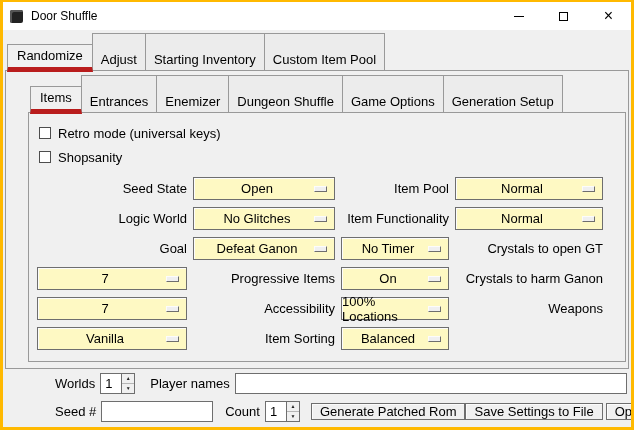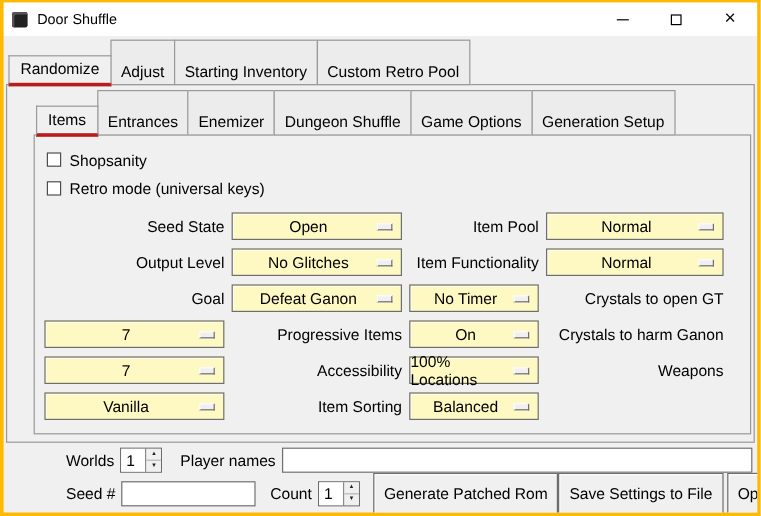--- a/index.html
+++ b/index.html
@@ -20,21 +20,21 @@
   .win-btn { width:45px; height:100%; display:flex; align-items:center; justify-content:center; cursor:default; }
   .min-glyph { width:10px; height:1px; background:#000; }
   .max-glyph { width:9px; height:9px; border:1px solid #000; }
   .close-glyph { font-size:16px; line-height:1; font-weight:400; }
   
   .tab-row { display:flex; align-items:flex-end; position:relative; z-index:2; }
   .tab-row.outer { padding:3px 0 0 4px; }
   .tab-row.inner { padding:2px 0 0 24px; }
   .tab { background:#ececec; border:1px solid #999; padding:18px 8px 3px; white-space:nowrap; cursor:default; }
   .tab + .tab { margin-left:-1px; }
-  .tab.selected { background:#f0f0f0; padding:3px 9px 4px; margin-bottom:-1px; border-bottom:3px solid #b91c1c; z-index:3; position:relative; }
+  .tab.selected { background:#f0f0f0; padding:3px 9px 4px; margin-bottom:-1px; border-bottom:5px solid #b91c1c; z-index:3; position:relative; }
   .outer-panel { flex:1 1 auto; border:1px solid #999; margin:-1px 2px 0 2px; padding-top:2px;
                  display:flex; flex-direction:column; min-height:0; position:relative; z-index:1; }
   .inner-panel { flex:1 1 auto; border:1px solid #999; margin:-1px 2px 6px 22px; padding:8px 8px 0 8px;
                  position:relative; z-index:1; }
   
   .check-row { display:flex; align-items:center; height:24px; margin-left:2px; }
   .checkbox { width:12px; height:12px; background:#fff; border:1px solid #4d4d4d; margin-right:7px; flex:0 0 12px; }
   
   .dd-grid { display:grid; grid-template-columns:150px 142px 108px 148px; column-gap:6px; row-gap:7px; margin-top:8px; }
   .dd-label { text-align:right; line-height:23px; white-space:nowrap; }
@@ -51,21 +51,21 @@
   .spinbox { display:flex; height:21px; border:1px solid #6e6e6e; background:#fff; margin:0 5px; }
   .spin-value { width:20px; display:flex; align-items:center; padding-left:4px; background:#fff; }
   .spin-arrows { width:13px; display:flex; flex-direction:column; border-left:1px solid #6e6e6e; }
   .spin-btn { flex:1; background:#f0f0f0; display:flex; align-items:center; justify-content:center;
               font-size:5px; line-height:1; color:#222; cursor:default; }
   .spin-btn + .spin-btn { border-top:1px solid #b5b5b5; }
   .text-input { height:21px; border:1px solid #6e6e6e; background:#fff; padding:0 4px;
                 font:13px "Liberation Sans", sans-serif; outline:none; }
   .pn-input { flex:1 1 auto; margin-left:5px; }
   .seed-input { width:112px; margin-left:5px; }
-  .btn { height:35px; background:#f0f0f0; border:1px solid #6e6e6e; padding:0 8px;
+  .btn { height:17px; background:#f0f0f0; border:1px solid #6e6e6e; padding:0 8px;
          font:13px "Liberation Sans", sans-serif; cursor:default; white-space:nowrap;
          box-shadow: inset 1px 1px 0 #fbfbfb; text-align: right; }
   .gen-btn { margin-left:6px; }
   .save-btn { margin-left:auto; }
   .open-btn { margin-left:3px; }
   .lbl { white-space:nowrap; }
   .count-lbl { margin-left:12px; }
   .pn-lbl { margin-left:10px; }
 </style>
 </head>
@@ -86,59 +86,59 @@
       <div class="win-btn">
           <span class="close-glyph">×</span>
         </div>
     </div>
   </div>
 
   <div class="tab-row outer">
     <div class="tab selected">Randomize</div>
     <div class="tab">Adjust</div>
     <div class="tab">Starting Inventory</div>
-    <div class="tab">Custom Retro Pool</div>
+    <div class="tab">Custom Item Pool</div>
   </div>
 
   <div class="outer-panel">
 
     <div class="tab-row inner">
       <div class="tab selected">Items</div>
       <div class="tab">Entrances</div>
       <div class="tab">Enemizer</div>
       <div class="tab">Dungeon Shuffle</div>
       <div class="tab">Game Options</div>
       <div class="tab">Generation Setup</div>
     </div>
 
     <div class="inner-panel">
 
       <div class="check-row">
         <span class="checkbox"></span>
-        <span class="lbl">Shopsanity</span>
+        <span class="lbl">Retro mode (universal keys)</span>
       </div>
       <div class="check-row">
         <span class="checkbox"></span>
-        <span class="lbl">Retro mode (universal keys)</span>
+        <span class="lbl">Shopsanity</span>
       </div>
 
       <div class="dd-grid">
 
         <div class="dd-label">Seed State</div>
         <div class="dropdown">
           <span class="dd-value">Open</span>
           <span class="dd-indicator"></span>
         </div>
         <div class="dd-label">Item Pool</div>
         <div class="dropdown">
           <span class="dd-value">Normal</span>
           <span class="dd-indicator"></span>
         </div>
 
-        <div class="dd-label">Output Level</div>
+        <div class="dd-label">Logic World</div>
         <div class="dropdown">
           <span class="dd-value">No Glitches</span>
           <span class="dd-indicator"></span>
         </div>
         <div class="dd-label">Item Functionality</div>
         <div class="dropdown">
           <span class="dd-value">Normal</span>
           <span class="dd-indicator"></span>
         </div>
 

